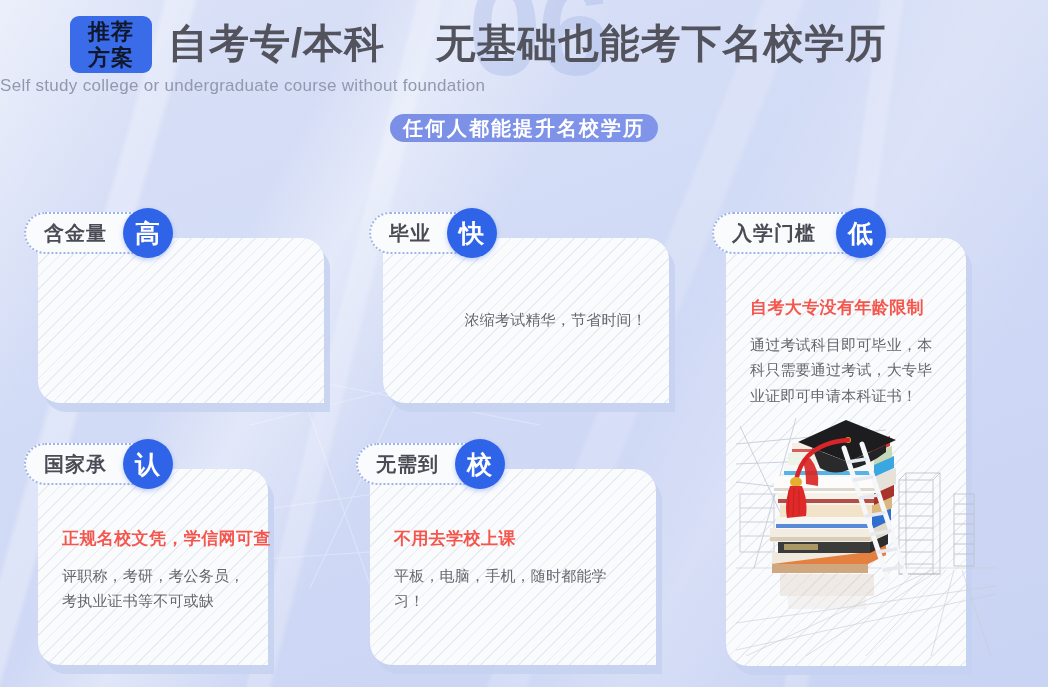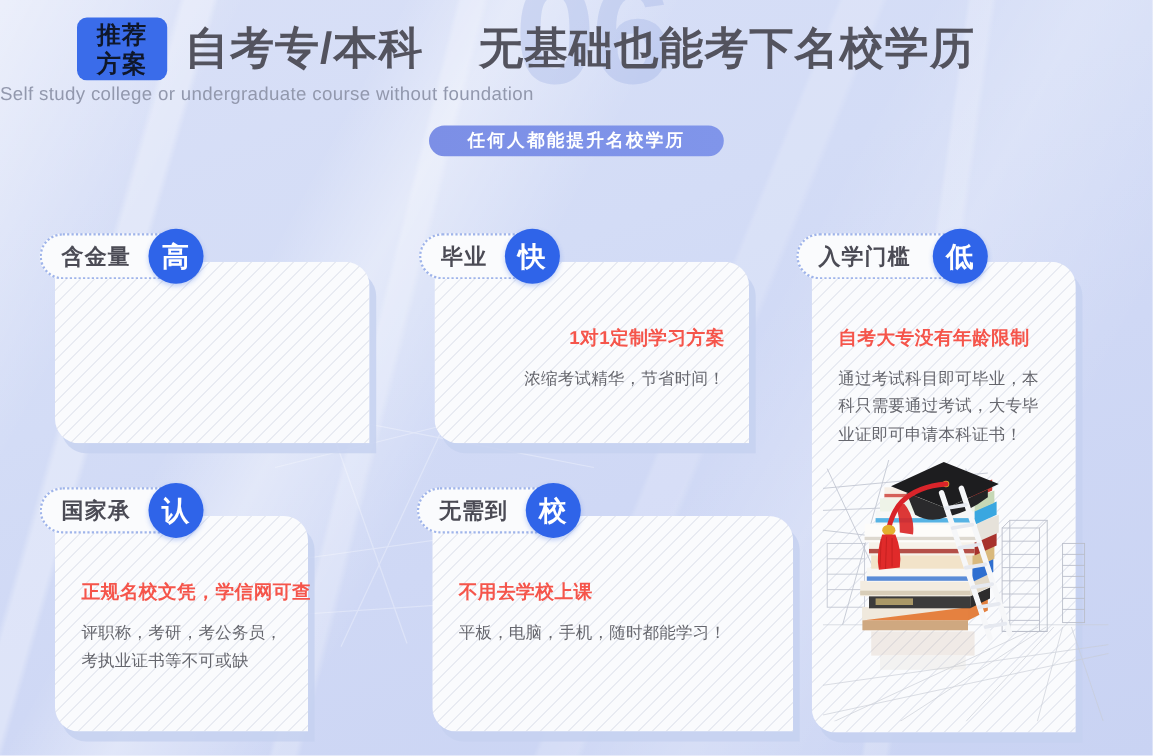--- a/index.html
+++ b/index.html
@@ -77,35 +77,34 @@
 
   .subtitle{
     position:absolute; left:0; top:76px; width:1048px;
     text-align:left; font-size:17px; color:#9298ad; letter-spacing:.3px;
   }
 
   .pill{
     position:absolute; left:390px; top:114px;
     width:268px; height:28px; border-radius:14px;
     background:linear-gradient(90deg,#7c8fe6,#8095ea);
-    color:#fff; font-size:16px; font-weight:bold; letter-spacing:2px;
+    color:#fff; font-size:20px; font-weight:bold; letter-spacing:2px;
     display:flex; align-items:center; justify-content:center;
   }
 
   
   .card{
     position:absolute;
     background-color:#fafbfd;
     background-image:repeating-linear-gradient(
         135deg,
         rgba(218,222,233,.55) 0 1.2px,
         rgba(250,251,253,0) 1.2px 9px);
     border-radius:0 22px 0 22px;
     box-shadow:6px 9px 0 rgba(198,209,240,.85);
-    margin-left:12px;
   }
   .card-body{
     position:absolute; left:24px; right:22px; top:58px;
   }
   .card-head{
     font-size:17px; font-weight:bold; color:#f5554b;
     letter-spacing:.4px; line-height:1.45; white-space:nowrap;
   }
   .card-text{
     margin-top:11px;
@@ -131,21 +130,21 @@
     display:flex; align-items:center; justify-content:center;
     color:#fff; font-size:25px; font-weight:bold;
     box-shadow:0 2px 5px rgba(47,100,233,.30);
   }
 
   
   #card-0{ left:38px;  top:238px; width:286px; height:165px; }
   #card-1{ left:383px; top:238px; width:286px; height:165px;text-align:right; }
   #card-2{ left:726px; top:238px; width:240px; height:428px; }
   #card-3{ left:38px;  top:469px; width:230px; height:196px;padding-left:45px; }
-  #card-4{ left:381px; top:469px; width:328px; height:196px; }
+  #card-4{ left:370px; top:469px; width:286px; height:196px; }
 
   
   .illus{
     position:absolute; left:10px; top:180px;
     width:260px; height:238px;
     overflow:hidden;
   }
   .illus svg{ display:block; }
 </style>
 </head>
@@ -188,21 +187,20 @@
       <span class="circle">高</span>
     </div>
   </div>
 
   <div class="card" id="card-1">
     <div class="tag">
       <span>毕业</span>
       <span class="circle">快</span>
     </div>
     <div class="card-body">
-      <div class="card-head">1对1定制学习方案</div>
       <div class="card-text">浓缩考试精华，节省时间！</div>
     </div>
   </div>
 
   <div class="card" id="card-2">
     <div class="tag wide">
       <span>入学门槛</span>
       <span class="circle">低</span>
     </div>
     <div class="card-body">

